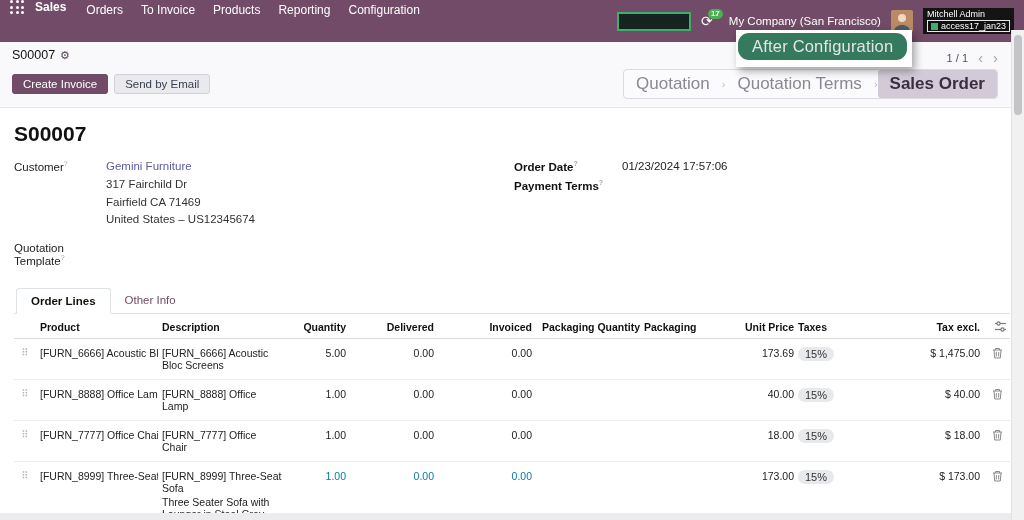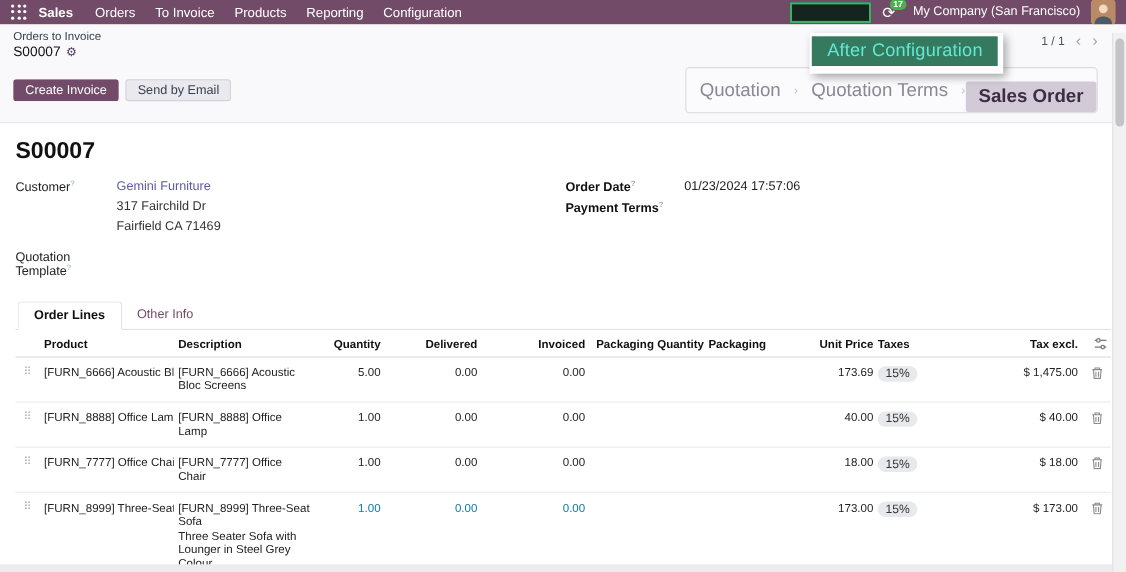--- a/index.html
+++ b/index.html
@@ -1,55 +1,55 @@
 <!DOCTYPE html>
 <html><head>
 <meta charset="utf-8">
 <style>
   * { box-sizing: border-box; margin: 0; padding: 0; }
   html,body { width:1024px; height:520px; overflow:hidden; }
   body { font-family:"Liberation Sans", sans-serif; background:#ffffff; position:relative; color:#222; }
 
   
-  .navbar { height:22px; background:#714B67; display:flex; align-items:center; padding:0 10px; gap:2px; color:#fff; font-size:12px; position:relative; z-index:5; }
+  .navbar { height:42px; background:#714B67; display:flex; padding:0 10px; gap:2px; color:#fff; font-size:12px; position:relative; z-index:5; }
   .apps-icon { width:15px; height:15px; display:grid; grid-template-columns:repeat(3,1fr); gap:2px; margin-right:8px; cursor:pointer; }
   .apps-icon span { width:3px; height:3px; background:#fff; border-radius:50%; }
   .app-name { font-weight:700; margin-right:10px; cursor:pointer; }
   .menu-item { padding:3px 8px; border-radius:3px; cursor:pointer; white-space:nowrap; }
   .nav-right { margin-left:auto; display:flex; align-items:center; gap:10px; }
   .hl-box { width:74px; height:19px; background:#16241f; border:2px solid #3fae6a; }
   .activity-icon { position:relative; font-size:14px; line-height:1; cursor:pointer; padding-right:6px; }
   .activity-badge { position:absolute; top:-5px; right:-4px; background:#4caf50; color:#fff; font-size:8px; line-height:10px; padding:0 3px; border-radius:6px; font-weight:700; }
   .company-name { font-size:11.5px; white-space:nowrap; cursor:pointer; }
   .avatar { width:22px; height:22px; border-radius:3px; background:#caa27a; overflow:hidden; flex:0 0 auto; }
   .user-stack { display:flex; flex-direction:column; align-items:flex-start; gap:1px; background:#141414; padding:1px 4px 2px; }
   .user-name { font-size:9px; color:#fff; white-space:nowrap; }
   .user-badge { display:flex; align-items:center; gap:3px; border:1px solid #e9e9e9; background:#101010; padding:0 3px; font-size:9px; color:#fff; white-space:nowrap; }
   .user-badge .dot { width:7px; height:7px; background:#3fae6a; display:inline-block; }
 
   
   .annotation-wrap { position:absolute; left:736px; top:30px; background:#fff; padding:3px 5px 7px 2px; box-shadow:3px 4px 8px rgba(0,0,0,.35); z-index:9; }
-  .annotation { background:#35795e; color:#5eead4; font-size:16.5px; padding:4px 14px; letter-spacing:.2px; }
+  .annotation { background:#35795e; color:#e5e5e5; font-size:16.5px; padding:4px 14px; letter-spacing:.2px;border-radius:11px; }
 
   
   .control-panel { background:#f9f9fb; padding:5px 12px 8px; border-bottom:1px solid #e5e5e8; position:relative; }
   .breadcrumb-parent { font-size:10.5px; color:#374151; cursor:pointer; }
   .breadcrumb-current-row { display:flex; align-items:center; gap:5px; margin-top:1px; }
   .breadcrumb-current { font-size:12.5px; color:#111; font-weight:500; }
   .gear-icon { font-size:11px; color:#54435d; cursor:pointer; }
   .pager { position:absolute; right:26px; top:8px; display:flex; align-items:center; gap:10px; font-size:11px; color:#4b5563; }
   .pager-arrow { font-size:15px; color:#9ca3af; cursor:pointer; line-height:1; }
   .button-row { display:flex; align-items:center; margin-top:7px; }
   .btn { font-size:11.5px; padding:3px 10px; border-radius:3px; cursor:pointer; border:1px solid transparent; }
   .btn-primary { background:#714B67; color:#fff; margin-right:6px; }
   .btn-secondary { background:#e9e9ee; color:#374151; border-color:#d2d2d9; }
   .statusbar { margin-left:auto; display:flex; align-items:center; background:#fbfafc; border:1px solid #dcd9e0; border-radius:4px; overflow:hidden; margin-right:14px; }
   .status-step { font-size:17px; padding:4px 12px; color:#8a8894; cursor:pointer; white-space:nowrap; }
   .status-sep { color:#c2bec9; font-size:11px; }
-  .status-step.active { background:#d2cbd7; color:#3a2d44; font-weight:700; border-radius:3px;margin-top:12px; }
+  .status-step.active { background:#d2cbd7; color:#3a2d44; font-weight:700; border-radius:3px; }
 
   
   .form { background:#fff; padding:8px 14px 0; }
   .order-title { font-size:21px; font-weight:700; color:#111; margin:6px 0 14px; }
   .info { display:flex; font-size:11.5px; }
   .info-left { width:50%; }
   .info-right { width:50%; padding-left:2px; }
   .field-row { display:flex; margin-bottom:3px; }
   .flabel { width:92px; flex:0 0 auto; color:#222; }
   .flabel-r { width:108px; flex:0 0 auto; color:#111; font-weight:700; }
@@ -114,29 +114,35 @@
       <span class="activity-badge">17</span>
     </span>
     <span class="company-name">My Company (San Francisco)</span>
     <span class="avatar">
       <svg width="22" height="22" viewBox="0 0 22 22">
           <rect width="22" height="22" fill="#b98a63"></rect>
           <circle cx="11" cy="8" r="4" fill="#f0d9c0"></circle>
           <path d="M3 22c0-5 4-7 8-7s8 2 8 7z" fill="#4a5a6a"></path>
         </svg>
     </span>
+    <span class="user-stack">
+      <span class="user-name">Mitchell Admin</span>
+      <span class="user-badge">
+        <span class="dot"></span>
+        <span>access17_jan23</span>
+      </span>
+    </span>
   </span>
 </header>
 
 <div class="annotation-wrap">
   <div class="annotation">After Configuration</div>
 </div>
 
 <div class="control-panel">
-  <div class="breadcrumb-parent">Orders to Invoice</div>
   <div class="breadcrumb-current-row">
     <span class="breadcrumb-current">S00007</span>
     <span class="gear-icon">⚙</span>
   </div>
   <div class="pager">
     <span>1 / 1</span>
     <span class="pager-arrow">‹</span>
     <span class="pager-arrow">›</span>
   </div>
 
@@ -158,20 +164,21 @@
 
   <div class="info">
     <div class="info-left">
       <div class="field-row">
         <span class="flabel"><span>Customer</span><sup class="help">?</sup></span>
         <span class="link">Gemini Furniture</span>
       </div>
       <div class="address">
         <div>317 Fairchild Dr</div>
         <div>Fairfield CA 71469</div>
+        <div>United States – US12345674</div>
       </div>
       <div class="field-row qtpl-row">
         <span class="flabel"><span>Quotation Template</span><sup class="help">?</sup></span>
         <span class="fvalue"></span>
       </div>
     </div>
     <div class="info-right">
       <div class="field-row">
         <span class="flabel-r"><span>Order Date</span><sup class="help">?</sup></span>
         <span class="fvalue">01/23/2024 17:57:06</span>

